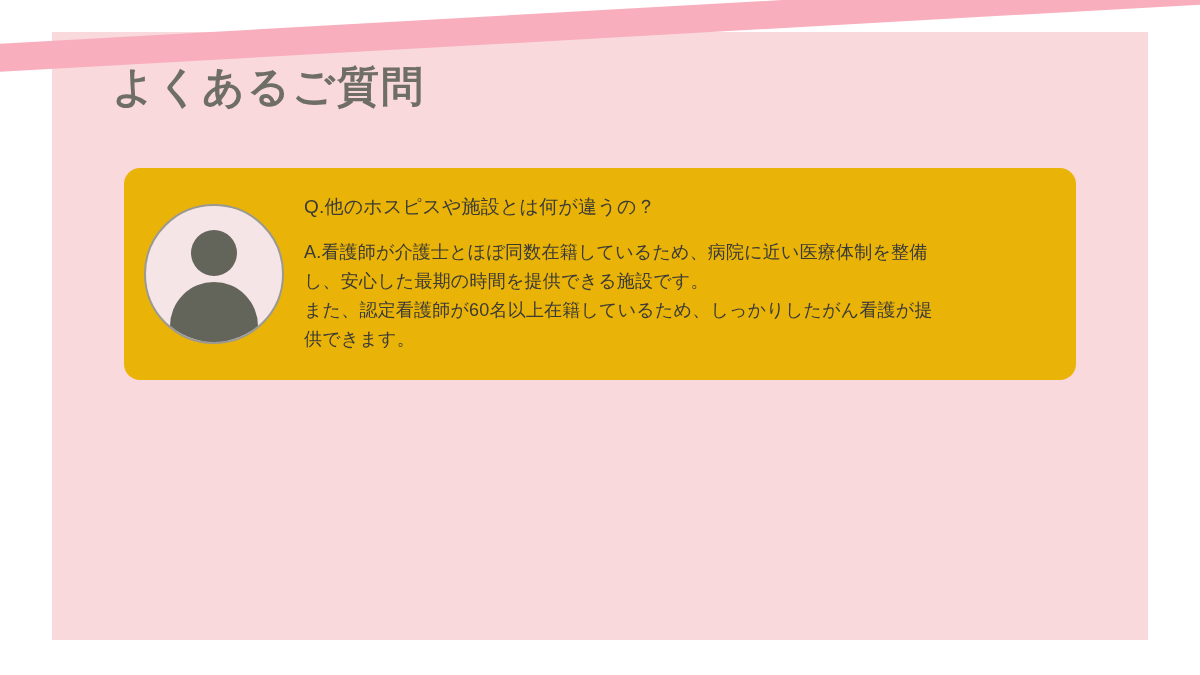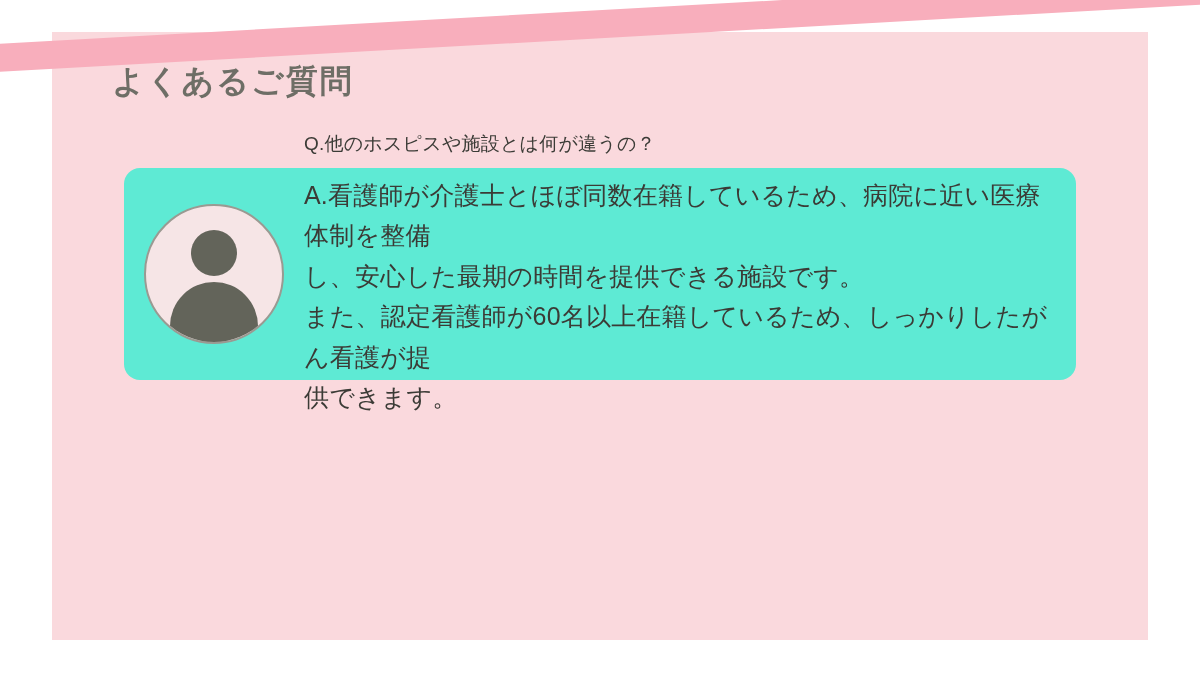--- a/index.html
+++ b/index.html
@@ -42,34 +42,34 @@
     height: 28px;
     background: #f8aebc;
     transform: rotate(-3.2deg);
     transform-origin: left center;
   }
 
   .title {
     position: absolute;
     left: 112px;
     top: 62px;
-    font-size: 32px;
+    font-size: 42px;
     font-weight: bold;
     color: #6e6e66;
     letter-spacing: 2px;
     line-height: 1.2;
     white-space: nowrap;
   }
 
   
   .card {
     position: absolute;
     left: 124px;
     width: 952px;
-    background: #5eead4;
+    background: #eab308;
     border-radius: 16px;
     box-sizing: border-box;
     display: flex;
     align-items: flex-start;
   }
   .card-1 { top: 168px; height: 212px; }
   .card-2 { top: 398px; height: 222px; }
 
   .avatar-wrap {
     width: 180px;
@@ -116,21 +116,21 @@
   }
 
   .q-line {
     font-size: 19px;
     color: #3b3b36;
     line-height: 1.5;
     margin-bottom: 16px;
     letter-spacing: 0.2px;
   }
   .a-block {
-    font-size: 25px;
+    font-size: 18px;
     color: #3b3b36;
     line-height: 1.62;
     letter-spacing: 0.2px;
     white-space: pre-line;
   }
 </style>
 </head>
 <body>
 
 <div id="slide">

